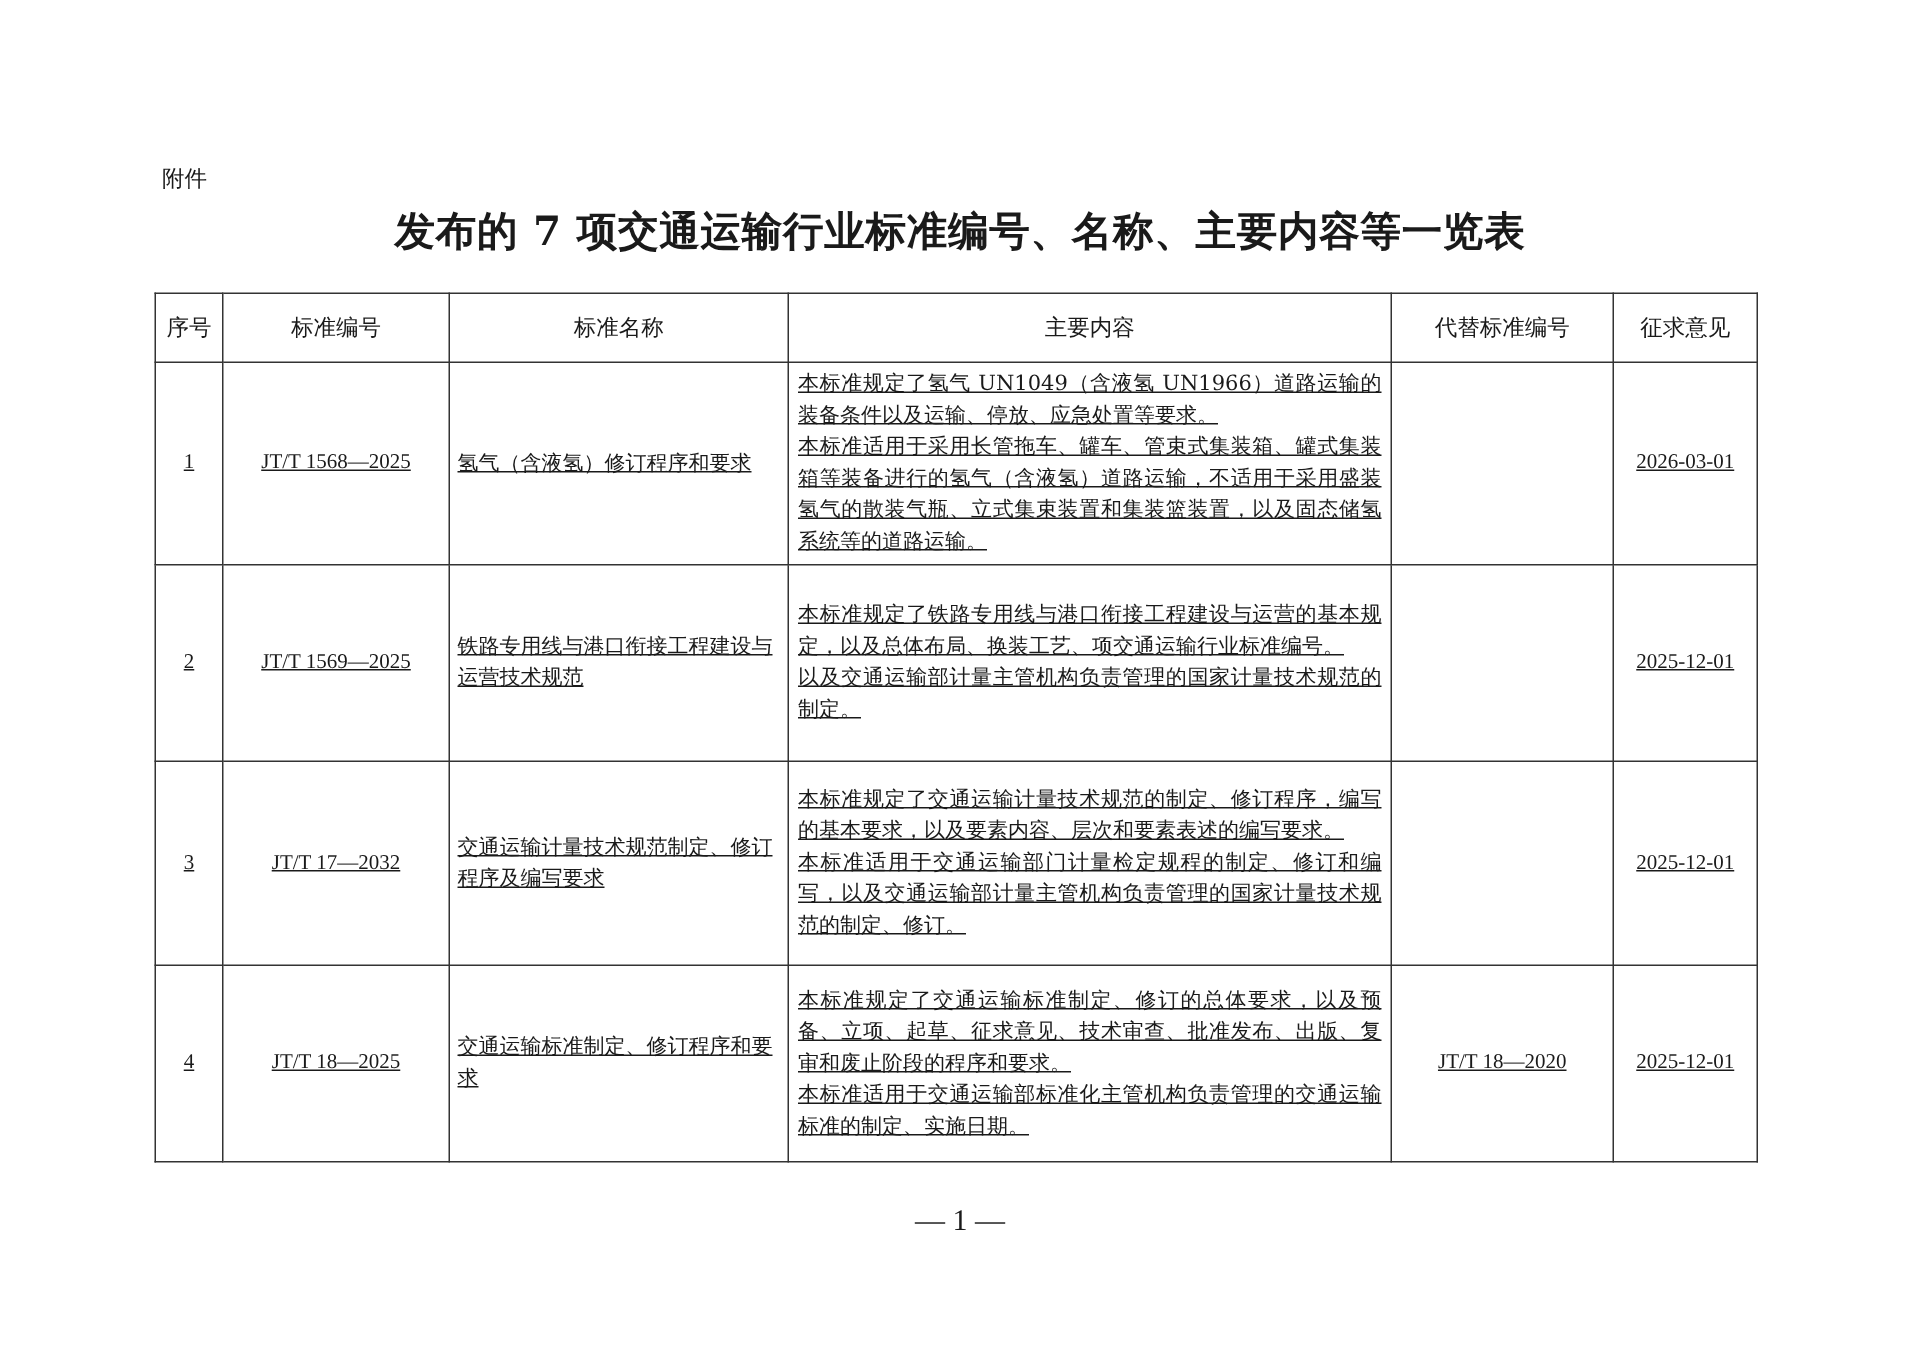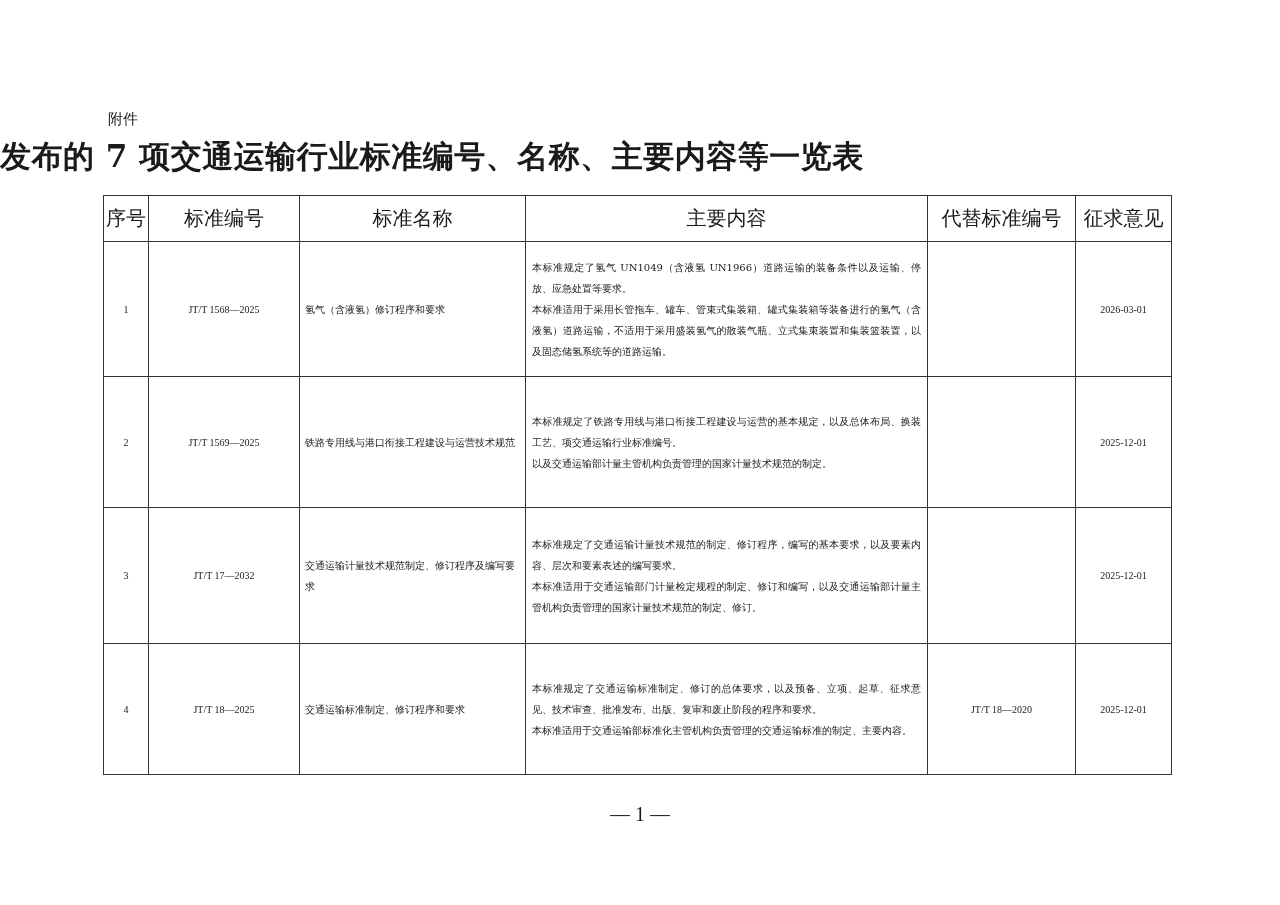--- a/index.html
+++ b/index.html
@@ -1,27 +1,27 @@
 <!DOCTYPE html>
 <html><head>
 <meta charset="utf-8">
 <style>
   html, body { margin: 0; padding: 0; background: #ffffff; }
   body { width: 1280px; height: 905px; position: relative; overflow: hidden;
          font-family: "DejaVu Serif", "Liberation Serif", serif; color: #1a1a1a; }
   .attachment { position: absolute; left: 108px; top: 110px; font-size: 15px;
                 font-family: "DejaVu Sans", sans-serif; }
-  .doc-title { position: absolute; left: 0; width: 1280px; top: 136px; text-align: left;
-               font-size: 31px; font-weight: bold; letter-spacing: 0.5px; }
+  .doc-title { position: absolute; left: 0; width: 1280px; top: 136px; text-align: center;
+               font-size: 27px; font-weight: bold; letter-spacing: 0.5px; }
   table.std { position: absolute; left: 103px; top: 195px; width: 1068px;
               border-collapse: collapse; table-layout: fixed; }
   table.std th, table.std td { border: 1.5px solid #333; }
-  table.std th { height: 43px; font-weight: normal; font-size: 20px;
+  table.std th { height: 43px; font-weight: normal; font-size: 15px;
                  font-family: "DejaVu Sans", sans-serif; text-align: center; vertical-align: middle; }
-  table.std td { font-size: 10px; vertical-align: middle; }
+  table.std td { font-size: 14px; vertical-align: middle; text-decoration: underline; }
   td.c { text-align: center; font-family: "Liberation Serif", serif; font-size: 15px; }
   td.name { padding: 0 5px; line-height: 21px; font-size: 14.5px; }
   td.content { padding: 3px 6px; line-height: 21px; font-size: 14.5px; }
   td.content p { margin: 0; text-align: justify; }
   tr.r1 td { height: 128px; }
   tr.r2 td { height: 124px; }
   tr.r3 td { height: 129px; }
   tr.r4 td { height: 124px; }
   .page-num { position: absolute; left: 0; width: 1280px; top: 803px; text-align: center;
               font-size: 20px; font-family: "Liberation Serif", serif; }
@@ -84,21 +84,21 @@
       </td>
       <td class="c"></td>
       <td class="c">2025-12-01</td>
     </tr>
     <tr class="r4">
       <td class="c">4</td>
       <td class="c">JT/T 18—2025</td>
       <td class="name">交通运输标准制定、修订程序和要求</td>
       <td class="content">
         <p>本标准规定了交通运输标准制定、修订的总体要求，以及预备、立项、起草、征求意见、技术审查、批准发布、出版、复审和废止阶段的程序和要求。</p>
-        <p>本标准适用于交通运输部标准化主管机构负责管理的交通运输标准的制定、主要内容。</p>
+        <p>本标准适用于交通运输部标准化主管机构负责管理的交通运输标准的制定、实施日期。</p>
       </td>
       <td class="c">JT/T 18—2020</td>
       <td class="c">2025-12-01</td>
     </tr>
   </tbody>
 </table>
 
 <div class="page-num">—  1  —</div>
 
 </body></html>

